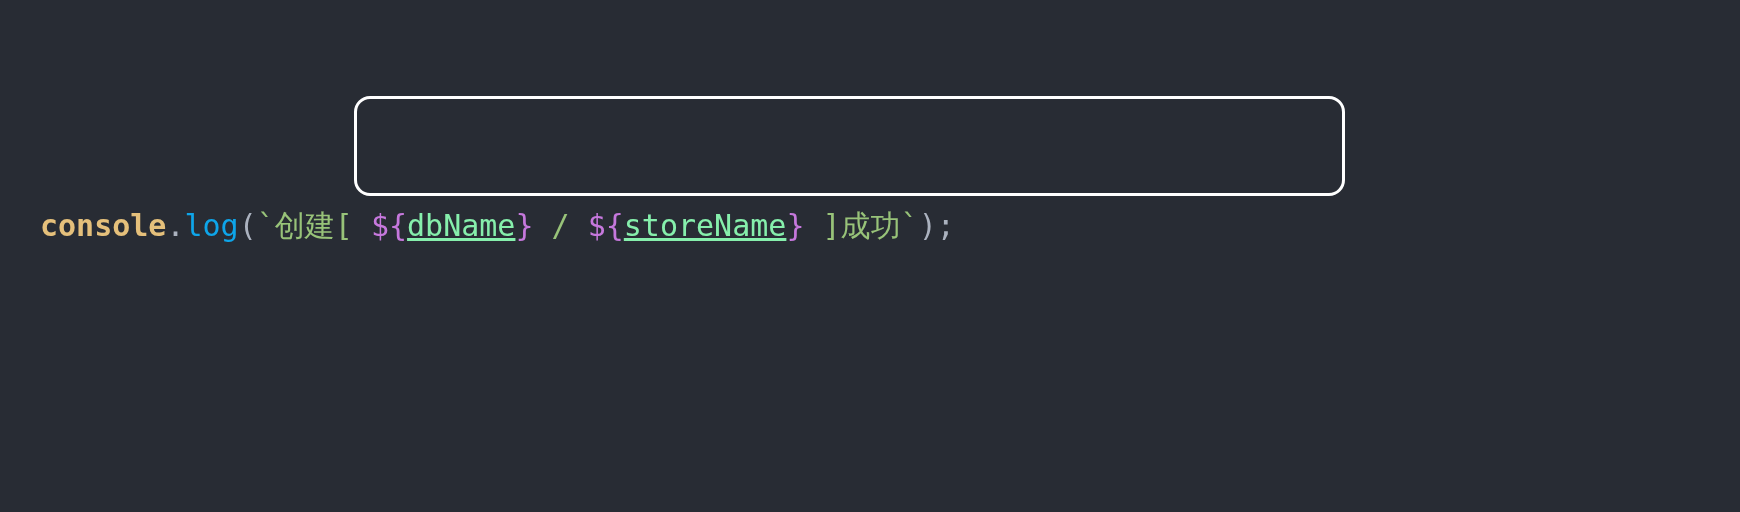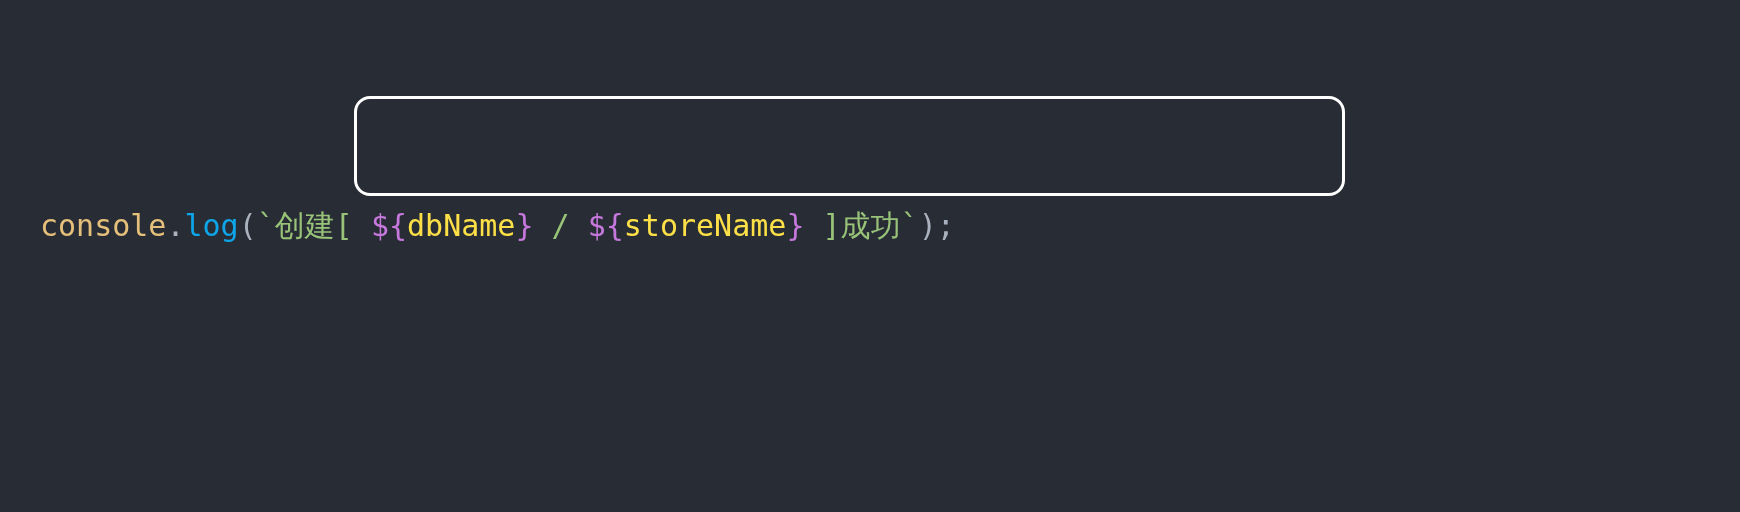--- a/index.html
+++ b/index.html
@@ -18,26 +18,26 @@
     color: #abb2bf;
     white-space: pre;
     position: relative;
   }
   .line {
     position: relative;
     height: 48px;
   }
 
   
-  .t-obj      { color: #e5c07b; }
+  .t-obj      { color: #e5c07b; font-weight: bold; }
   .t-method   { color: #0ea5e9; }
   .t-punct    { color: #abb2bf; }
   .t-string   { color: #98c379; }
   .t-interp   { color: #c678dd; }  
-  .t-var      { color: #fde047; }
+  .t-var      { color: #86efac; text-decoration: underline; }
 
   .annotation-box {
     position: absolute;
     top: 96px;
     left: 354px;
     width: 991px;
     height: 100px;
     border: 3px solid #ffffff;
     border-radius: 16px;
     pointer-events: none;

